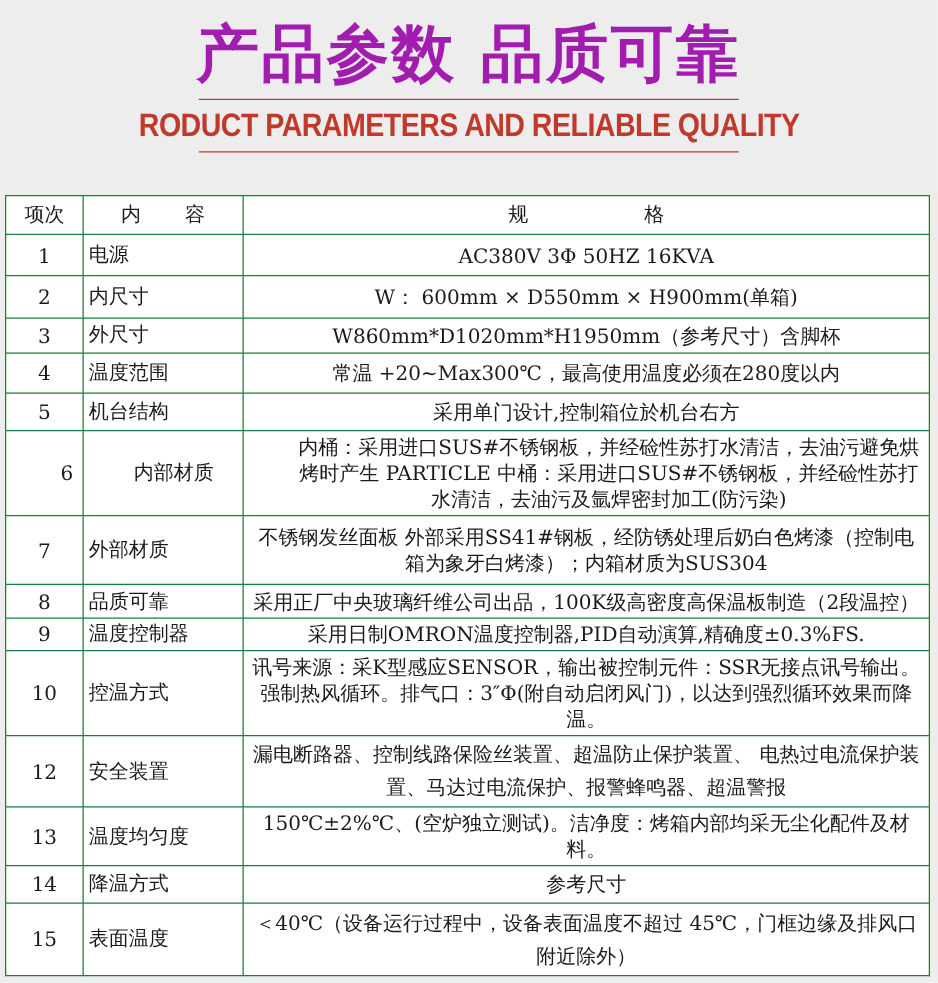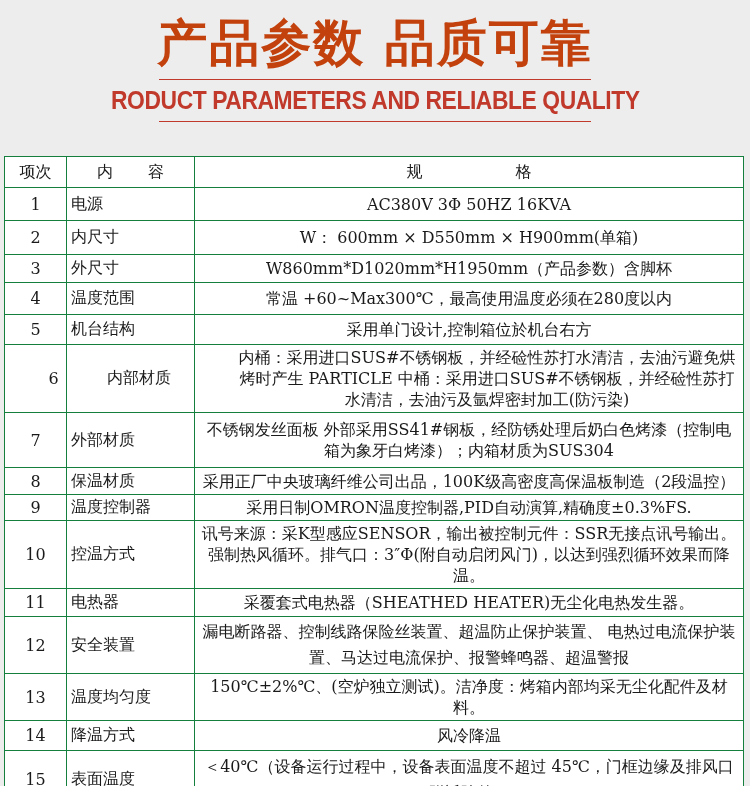--- a/index.html
+++ b/index.html
@@ -21,21 +21,21 @@
     padding-top: 12px;
     background: #ededed;
     text-align: center;
   }
   .title {
     font-family: "DejaVu Sans", "Liberation Sans", sans-serif;
     font-weight: 700;
     font-size: 50px;
     line-height: 62px;
     letter-spacing: 2px;
-    color: #c2410c;
+    color: #a21caf;
     white-space: nowrap;
   }
   .rule {
     width: 432px;
     height: 1px;
     background: #c0392b;
     margin: 5px auto 4px auto;
   }
   .subtitle {
     display: inline-block;
@@ -109,76 +109,71 @@
       <td class="spec">AC380V 3Φ 50HZ 16KVA</td>
     </tr>
     <tr class="rh34">
       <td class="no">2</td>
       <td class="item">内尺寸</td>
       <td class="spec">W： 600mm × D550mm × H900mm(单箱)</td>
     </tr>
     <tr class="rh28">
       <td class="no">3</td>
       <td class="item">外尺寸</td>
-      <td class="spec">W860mm*D1020mm*H1950mm（产品参数）含脚杯</td>
+      <td class="spec">W860mm*D1020mm*H1950mm（参考尺寸）含脚杯</td>
     </tr>
     <tr class="rh32">
       <td class="no">4</td>
       <td class="item">温度范围</td>
-      <td class="spec">常温 +60~Max300℃，最高使用温度必须在280度以内</td>
+      <td class="spec">常温 +20~Max300℃，最高使用温度必须在280度以内</td>
     </tr>
     <tr class="rh30">
       <td class="no">5</td>
       <td class="item">机台结构</td>
       <td class="spec">采用单门设计,控制箱位於机台右方</td>
     </tr>
     <tr class="rh63">
       <td class="no">6</td>
       <td class="item">内部材质</td>
       <td class="spec">内桶：采用进口SUS#不锈钢板，并经硷性苏打水清洁，去油污避免烘烤时产生 PARTICLE 中桶：采用进口SUS#不锈钢板，并经硷性苏打水清洁，去油污及氩焊密封加工(防污染)</td>
     </tr>
     <tr class="rh55">
       <td class="no">7</td>
       <td class="item">外部材质</td>
       <td class="spec">不锈钢发丝面板 外部采用SS41#钢板，经防锈处理后奶白色烤漆（控制电箱为象牙白烤漆）；内箱材质为SUS304</td>
     </tr>
     <tr class="rh27">
       <td class="no">8</td>
-      <td class="item">保温材质</td>
+      <td class="item">品质可靠</td>
       <td class="spec">采用正厂中央玻璃纤维公司出品，100K级高密度高保温板制造（2段温控）</td>
     </tr>
     <tr class="rh25">
       <td class="no">9</td>
       <td class="item">温度控制器</td>
       <td class="spec">采用日制OMRON温度控制器,PID自动演算,精确度±0.3%FS.</td>
     </tr>
     <tr class="rh50">
       <td class="no">10</td>
       <td class="item">控温方式</td>
       <td class="spec">讯号来源：采K型感应SENSOR，输出被控制元件：SSR无接点讯号输出。 强制热风循环。排气口：3″Φ(附自动启闭风门)，以达到强烈循环效果而降温。</td>
-    </tr>
-    <tr class="rh28">
-      <td class="no">11</td>
-      <td class="item">电热器</td>
-      <td class="spec">采覆套式电热器（SHEATHED HEATER)无尘化电热发生器。</td>
     </tr>
     <tr class="rh53 loose">
       <td class="no">12</td>
       <td class="item">安全装置</td>
       <td class="spec">漏电断路器、控制线路保险丝装置、超温防止保护装置、 电热过电流保护装置、马达过电流保护、报警蜂鸣器、超温警报</td>
     </tr>
     <tr class="rh32">
       <td class="no">13</td>
       <td class="item">温度均匀度</td>
       <td class="spec">150℃±2%℃、(空炉独立测试)。洁净度：烤箱内部均采无尘化配件及材料。</td>
     </tr>
     <tr class="rh30">
       <td class="no">14</td>
       <td class="item">降温方式</td>
-      <td class="spec">风冷降温</td>
+      <td class="spec">参考尺寸</td>
     </tr>
     <tr class="rh58 loose">
       <td class="no">15</td>
       <td class="item">表面温度</td>
       <td class="spec">＜40℃（设备运行过程中，设备表面温度不超过 45℃，门框边缘及排风口附近除外）</td>
     </tr>
   </tbody>
     </table>
 </div>
 

